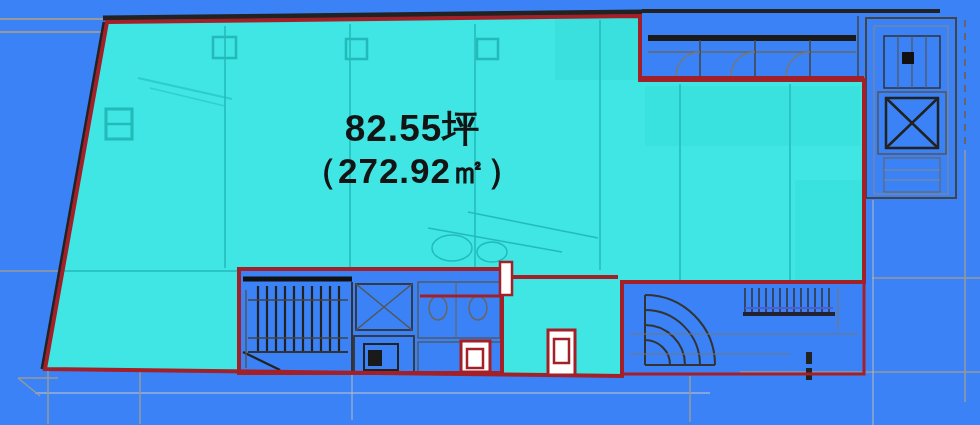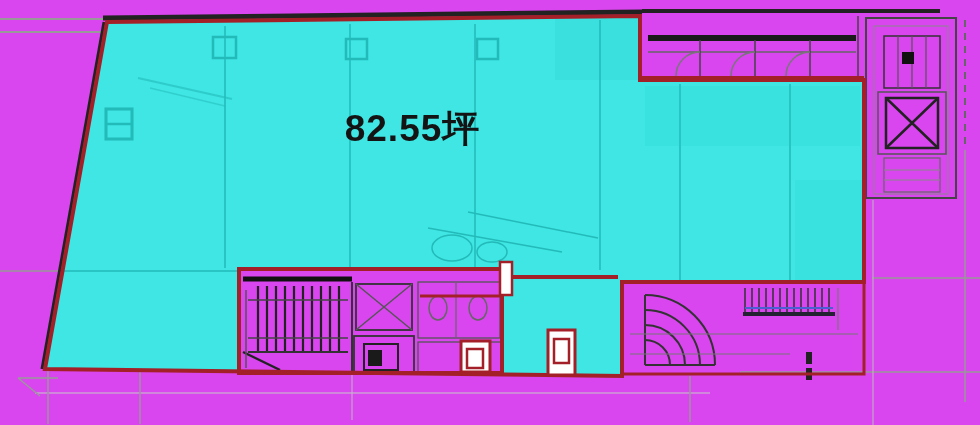--- a/index.html
+++ b/index.html
@@ -1,19 +1,19 @@
 <!DOCTYPE html>
 <html><head>
 <meta charset="utf-8">
 <style>
   html,body{margin:0;padding:0;background:#fff;}
   .canvas{
     position:relative;
     width:980px;height:425px;
-    background:#d946ef;
+    background:#3b82f6;
     overflow:hidden;
     font-family:"Liberation Sans","DejaVu Sans",sans-serif;
   }
   .canvas svg{position:absolute;left:0;top:0;}
   .area-label{
     position:absolute;
     left:235px;top:108px;width:355px;
     text-align:center;
     color:#141414;
     font-weight:bold;
@@ -165,15 +165,16 @@
       <g>
         <path d="M461,341 h29 v31 h-29 Z" stroke-width="3" fill="#fff"></path>
         <path d="M467,349 h16 v19 h-16 Z" stroke-width="2.5"></path>
       </g>
       <path d="M500,262 h12 v33 h-12 Z" stroke-width="2.5" fill="#fff"></path>
     </g>
   </svg>
 
   <div class="area-label">
     <div class="l1">82.55坪</div>
+    <div class="l2">（272.92㎡）</div>
   </div>
 
 </div>
 
 </body></html>

